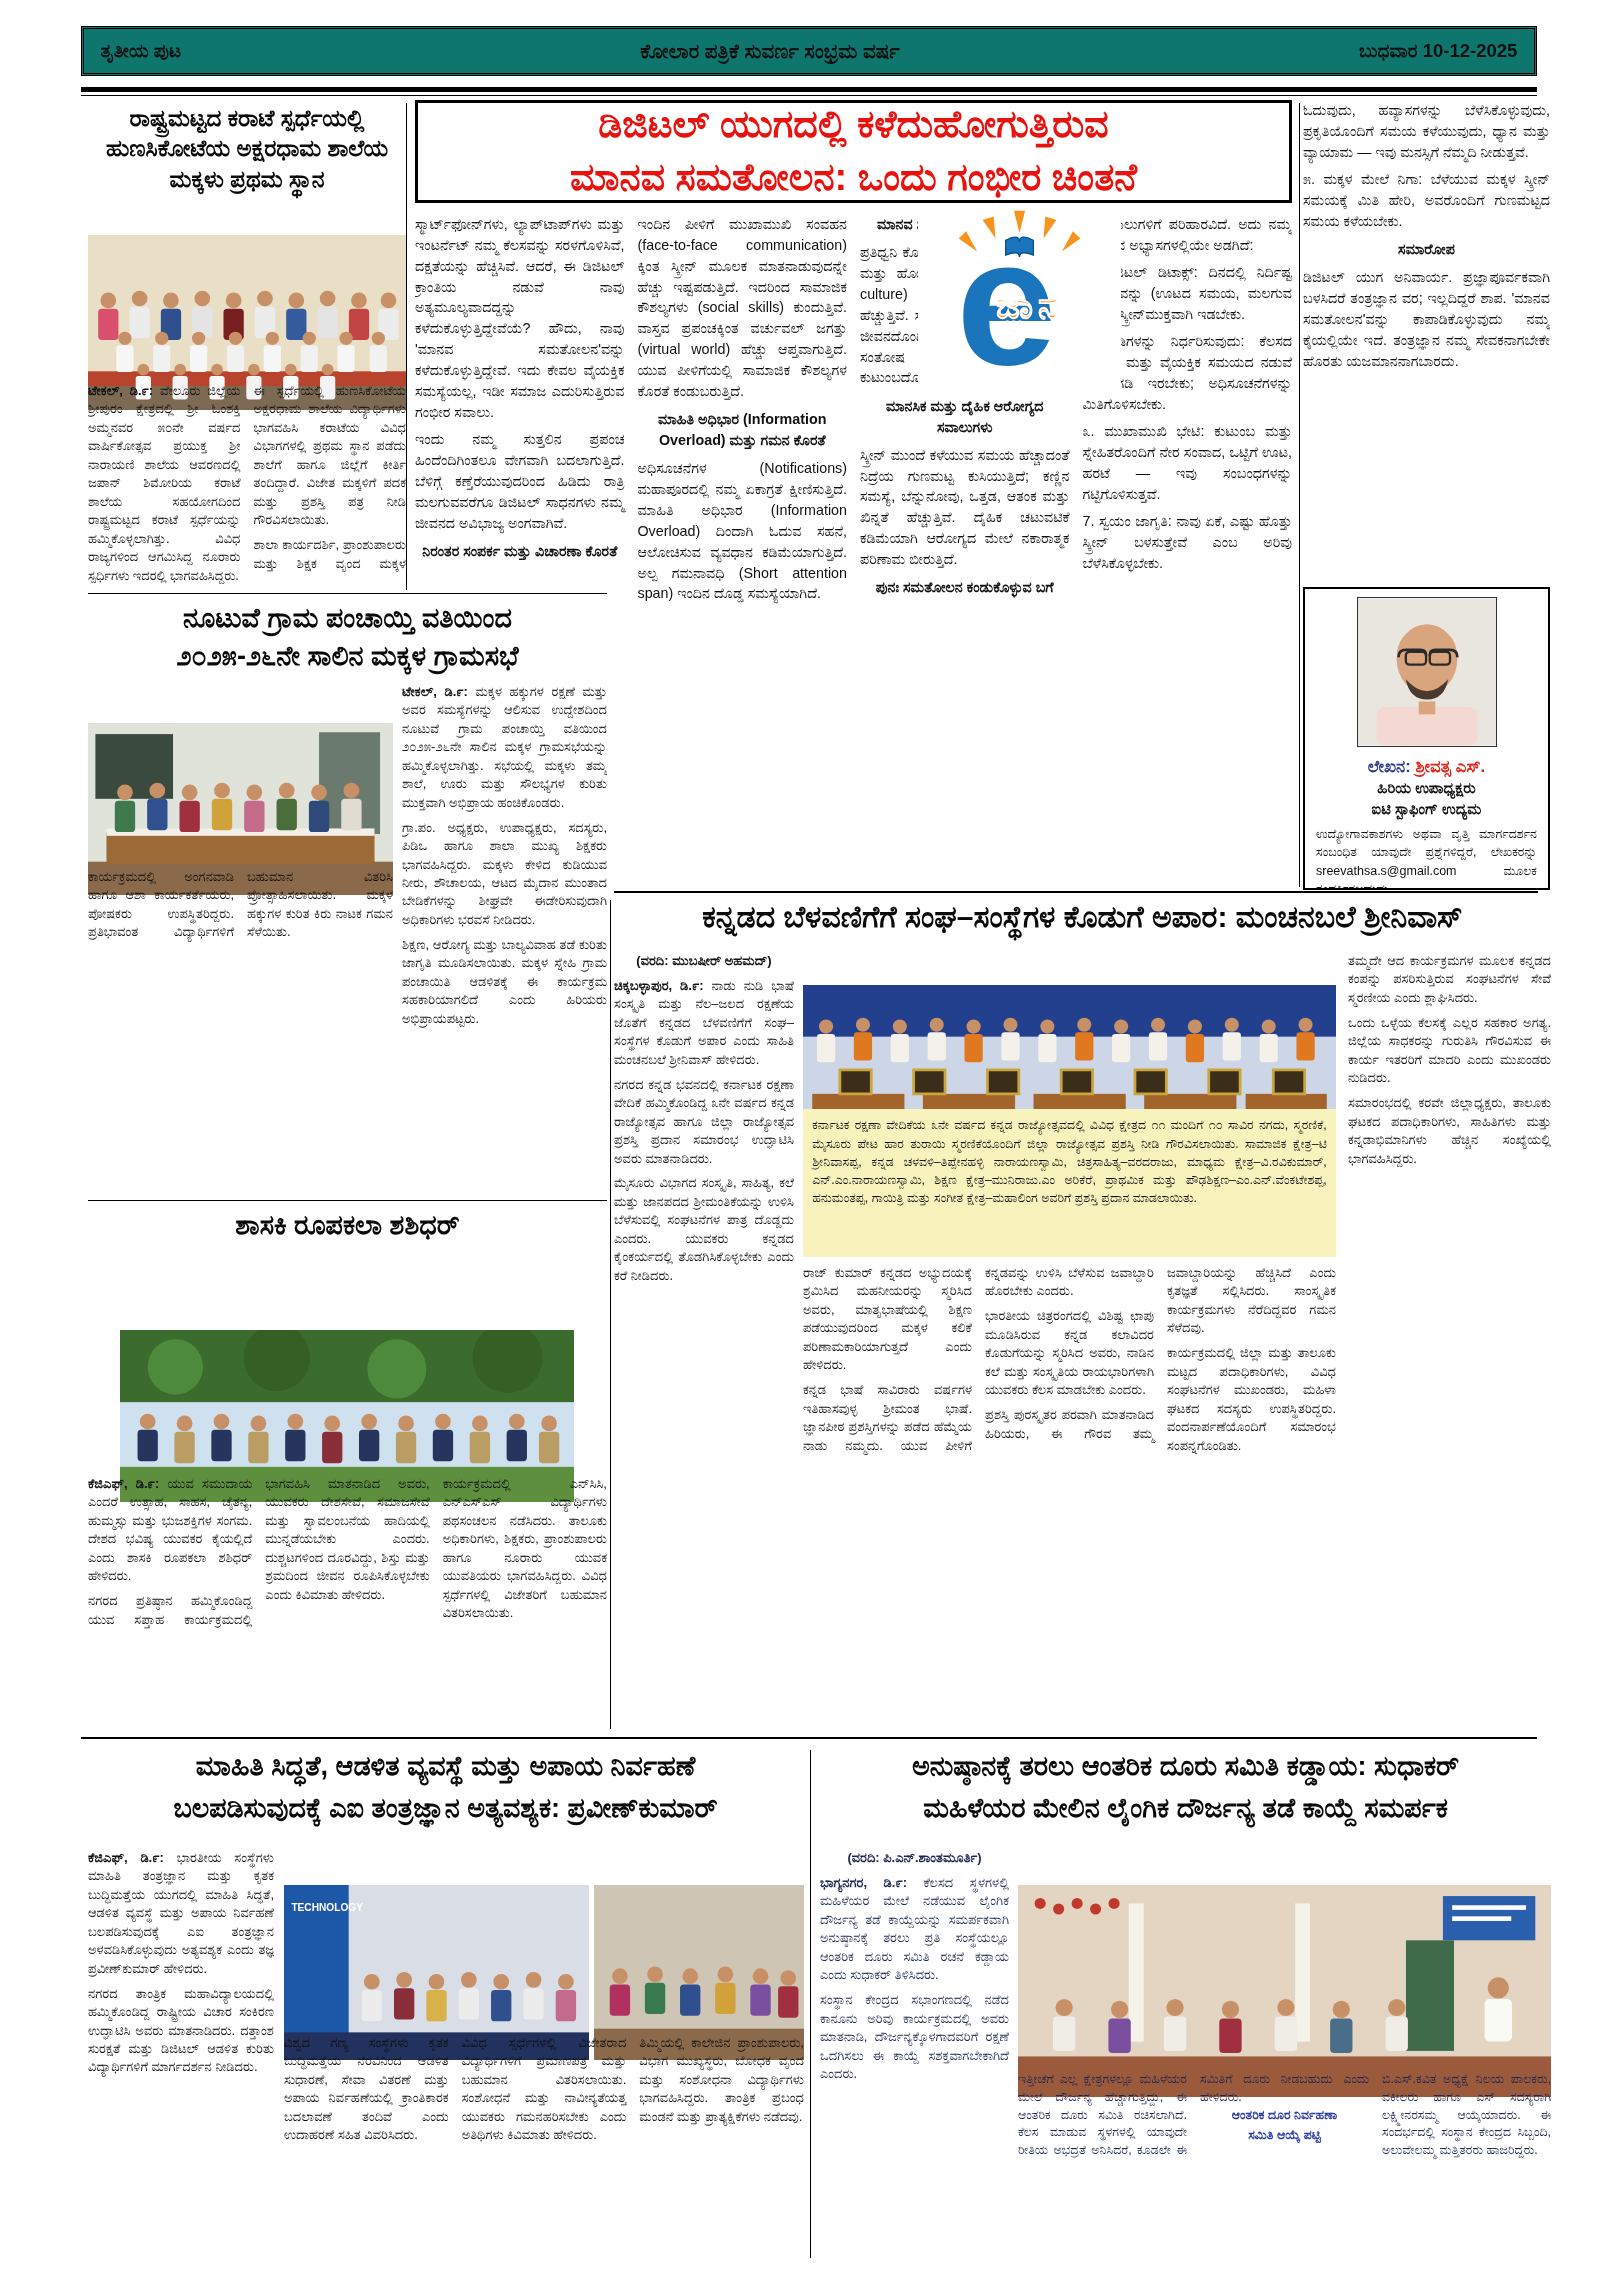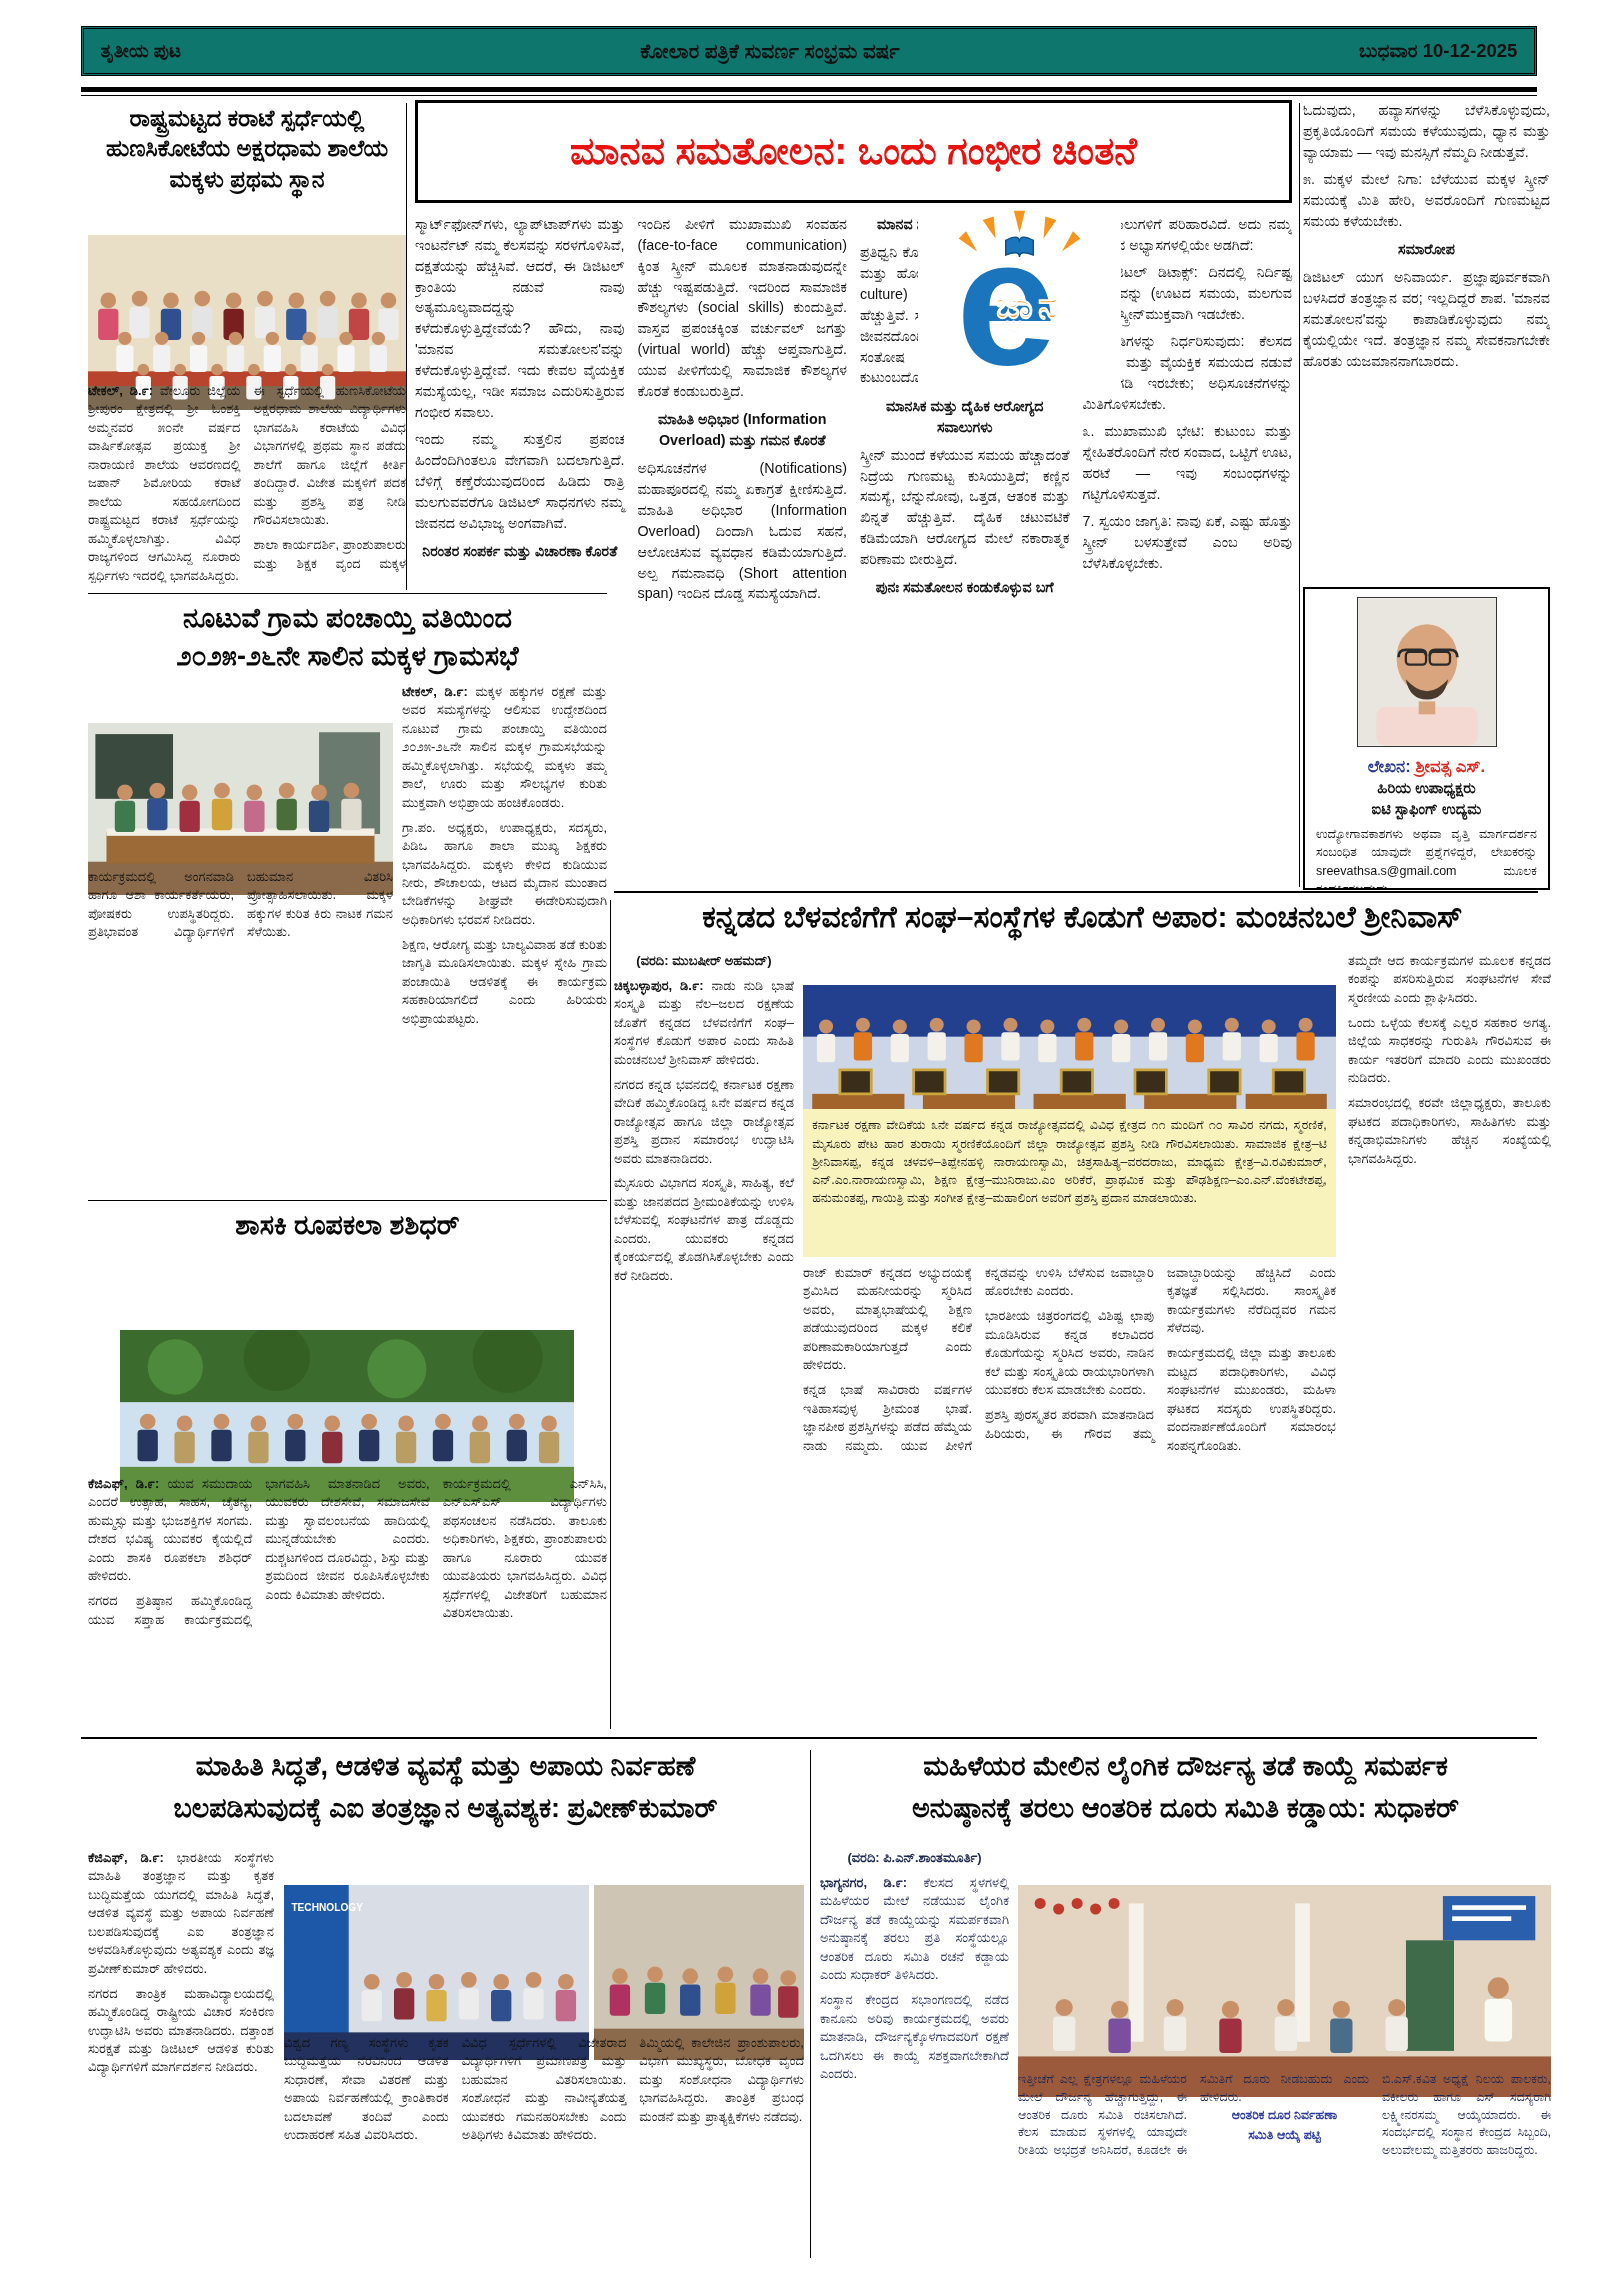--- a/index.html
+++ b/index.html
@@ -118,20 +118,21 @@
       <p><b class="dl">ಟೇಕಲ್, ಡಿ.೯:</b>
          <span>ವೇಲೂರು ಜಿಲ್ಲೆಯ ಶ್ರೀಪುರಂ ಕ್ಷೇತ್ರದಲ್ಲಿ ಶ್ರೀ ಓಂಶಕ್ತಿ ಅಮ್ಮನವರ ೫೦ನೇ ವರ್ಷದ ವಾರ್ಷಿಕೋತ್ಸವ ಪ್ರಯುಕ್ತ ಶ್ರೀ ನಾರಾಯಣಿ ಶಾಲೆಯ ಆವರಣದಲ್ಲಿ ಜಪಾನ್ ಶಿಮೋರಿಯ ಕರಾಟೆ ಶಾಲೆಯ ಸಹಯೋಗದಿಂದ ರಾಷ್ಟ್ರಮಟ್ಟದ ಕರಾಟೆ ಸ್ಪರ್ಧೆಯನ್ನು ಹಮ್ಮಿಕೊಳ್ಳಲಾಗಿತ್ತು. ವಿವಿಧ ರಾಜ್ಯಗಳಿಂದ ಆಗಮಿಸಿದ್ದ ನೂರಾರು ಸ್ಪರ್ಧಿಗಳು ಇದರಲ್ಲಿ ಭಾಗವಹಿಸಿದ್ದರು.</span></p>
       <span>
         
       <p class="para">ಈ ಸ್ಪರ್ಧೆಯಲ್ಲಿ ಹುಣಸಿಕೋಟೆಯ ಅಕ್ಷರಧಾಮ ಶಾಲೆಯ ವಿದ್ಯಾರ್ಥಿಗಳು ಭಾಗವಹಿಸಿ ಕರಾಟೆಯ ವಿವಿಧ ವಿಭಾಗಗಳಲ್ಲಿ ಪ್ರಥಮ ಸ್ಥಾನ ಪಡೆದು ಶಾಲೆಗೆ ಹಾಗೂ ಜಿಲ್ಲೆಗೆ ಕೀರ್ತಿ ತಂದಿದ್ದಾರೆ. ವಿಜೇತ ಮಕ್ಕಳಿಗೆ ಪದಕ ಮತ್ತು ಪ್ರಶಸ್ತಿ ಪತ್ರ ನೀಡಿ ಗೌರವಿಸಲಾಯಿತು.</p><p class="para">ಶಾಲಾ ಕಾರ್ಯದರ್ಶಿ, ಪ್ರಾಂಶುಪಾಲರು ಮತ್ತು ಶಿಕ್ಷಕ ವೃಂದ ಮಕ್ಕಳ ಸಾಧನೆಯನ್ನು ಶ್ಲಾಘಿಸಿ ಅಭಿನಂದಿಸಿದರು. ಮಕ್ಕಳ ಪೋಷಕರು ಹಾಗೂ ಊರಿನ ಗಣ್ಯರು ಹರ್ಷ ವ್ಯಕ್ತಪಡಿಸಿದರು. ಈ ಸಾಧನೆ ಗ್ರಾಮೀಣ ಪ್ರತಿಭೆಗಳಿಗೆ ಪ್ರೇರಣೆಯಾಗಲಿದೆ ಎಂದು ತರಬೇತುದಾರರು ತಿಳಿಸಿದರು.</p></span>
     </div>
   </div>
 
   <div class="abs" style="left:415px;top:100px;width:1135px;height:790px;">
     <div class="abs main-hl-box" style="left:0;top:0;width:877px;height:103px;">
+      <div class="main-hl">ಡಿಜಿಟಲ್ ಯುಗದಲ್ಲಿ ಕಳೆದುಹೋಗುತ್ತಿರುವ</div>
       <div class="main-hl">ಮಾನವ ಸಮತೋಲನ: ಒಂದು ಗಂಭೀರ ಚಿಂತನೆ</div>
     </div>
     <div class="abs bt cols4" style="left:0;top:114px;width:877px;height:676px;font-size:14.3px;line-height:1.46;">
 
     <p class="para">ಸ್ಮಾರ್ಟ್‌ಫೋನ್‌ಗಳು, ಲ್ಯಾಪ್‌ಟಾಪ್‌ಗಳು ಮತ್ತು ಇಂಟರ್ನೆಟ್ ನಮ್ಮ ಕೆಲಸವನ್ನು ಸರಳಗೊಳಿಸಿವೆ, ದಕ್ಷತೆಯನ್ನು ಹೆಚ್ಚಿಸಿವೆ. ಆದರೆ, ಈ ಡಿಜಿಟಲ್ ಕ್ರಾಂತಿಯ ನಡುವೆ ನಾವು ಅತ್ಯಮೂಲ್ಯವಾದದ್ದನ್ನು ಕಳೆದುಕೊಳ್ಳುತ್ತಿದ್ದೇವೆಯೆ? ಹೌದು, ನಾವು 'ಮಾನವ ಸಮತೋಲನ'ವನ್ನು ಕಳೆದುಕೊಳ್ಳುತ್ತಿದ್ದೇವೆ. ಇದು ಕೇವಲ ವೈಯಕ್ತಿಕ ಸಮಸ್ಯೆಯಲ್ಲ, ಇಡೀ ಸಮಾಜ ಎದುರಿಸುತ್ತಿರುವ ಗಂಭೀರ ಸವಾಲು.</p>
         <p class="para">ಇಂದು ನಮ್ಮ ಸುತ್ತಲಿನ ಪ್ರಪಂಚ ಹಿಂದೆಂದಿಗಿಂತಲೂ ವೇಗವಾಗಿ ಬದಲಾಗುತ್ತಿದೆ. ಬೆಳಿಗ್ಗೆ ಕಣ್ತೆರೆಯುವುದರಿಂದ ಹಿಡಿದು ರಾತ್ರಿ ಮಲಗುವವರೆಗೂ ಡಿಜಿಟಲ್ ಸಾಧನಗಳು ನಮ್ಮ ಜೀವನದ ಅವಿಭಾಜ್ಯ ಅಂಗವಾಗಿವೆ.</p>
         <p class="sub">ನಿರಂತರ ಸಂಪರ್ಕ ಮತ್ತು ವಿಚಾರಣಾ ಕೊರತೆ</p>
         <p class="para">ಇಂದಿನ ಪೀಳಿಗೆ ಮುಖಾಮುಖಿ ಸಂವಹನ (face-to-face communication) ಕ್ಕಿಂತ ಸ್ಕ್ರೀನ್ ಮೂಲಕ ಮಾತನಾಡುವುದನ್ನೇ ಹೆಚ್ಚು ಇಷ್ಟಪಡುತ್ತಿದೆ. ಇದರಿಂದ ಸಾಮಾಜಿಕ ಕೌಶಲ್ಯಗಳು (social skills) ಕುಂದುತ್ತಿವೆ. ವಾಸ್ತವ ಪ್ರಪಂಚಕ್ಕಿಂತ ವರ್ಚುವಲ್ ಜಗತ್ತು (virtual world) ಹೆಚ್ಚು ಆಪ್ತವಾಗುತ್ತಿದೆ. ಯುವ ಪೀಳಿಗೆಯಲ್ಲಿ ಸಾಮಾಜಿಕ ಕೌಶಲ್ಯಗಳ ಕೊರತೆ ಕಂಡುಬರುತ್ತಿದೆ.</p>
         <p class="sub">ಮಾಹಿತಿ ಅಧಿಭಾರ (Information Overload) ಮತ್ತು ಗಮನ ಕೊರತೆ</p>
         <p class="para">ಅಧಿಸೂಚನೆಗಳ (Notifications) ಮಹಾಪೂರದಲ್ಲಿ ನಮ್ಮ ಏಕಾಗ್ರತೆ ಕ್ಷೀಣಿಸುತ್ತಿದೆ. ಮಾಹಿತಿ ಅಧಿಭಾರ (Information Overload) ದಿಂದಾಗಿ ಓದುವ ಸಹನೆ, ಆಲೋಚಿಸುವ ವ್ಯವಧಾನ ಕಡಿಮೆಯಾಗುತ್ತಿದೆ. ಅಲ್ಪ ಗಮನಾವಧಿ (Short attention span) ಇಂದಿನ ದೊಡ್ಡ ಸಮಸ್ಯೆಯಾಗಿದೆ.</p>
@@ -368,22 +369,22 @@
     <div class="abs bt cols3" style="left:196px;top:288px;width:520px;height:227px;font-size:13px;">
 
     <p class="para">ವಿಶ್ವದ ಗಣ್ಯ ಸಂಸ್ಥೆಗಳು ಕೃತಕ ಬುದ್ಧಿಮತ್ತೆಯ ನೆರವಿನಿಂದ ಆಡಳಿತ ಸುಧಾರಣೆ, ಸೇವಾ ವಿತರಣೆ ಮತ್ತು ಅಪಾಯ ನಿರ್ವಹಣೆಯಲ್ಲಿ ಕ್ರಾಂತಿಕಾರಕ ಬದಲಾವಣೆ ತಂದಿವೆ ಎಂದು ಉದಾಹರಣೆ ಸಹಿತ ವಿವರಿಸಿದರು.</p>
         <p class="para">ವಿವಿಧ ಸ್ಪರ್ಧೆಗಳಲ್ಲಿ ವಿಜೇತರಾದ ವಿದ್ಯಾರ್ಥಿಗಳಿಗೆ ಪ್ರಮಾಣಪತ್ರ ಮತ್ತು ಬಹುಮಾನ ವಿತರಿಸಲಾಯಿತು. ಸಂಶೋಧನೆ ಮತ್ತು ನಾವೀನ್ಯತೆಯತ್ತ ಯುವಕರು ಗಮನಹರಿಸಬೇಕು ಎಂದು ಅತಿಥಿಗಳು ಕಿವಿಮಾತು ಹೇಳಿದರು.</p>
         <p class="para">ತಿಮ್ಮಿಯಲ್ಲಿ ಕಾಲೇಜಿನ ಪ್ರಾಂಶುಪಾಲರು, ವಿಭಾಗ ಮುಖ್ಯಸ್ಥರು, ಬೋಧಕ ವೃಂದ ಮತ್ತು ಸಂಶೋಧನಾ ವಿದ್ಯಾರ್ಥಿಗಳು ಭಾಗವಹಿಸಿದ್ದರು. ತಾಂತ್ರಿಕ ಪ್ರಬಂಧ ಮಂಡನೆ ಮತ್ತು ಪ್ರಾತ್ಯಕ್ಷಿಕೆಗಳು ನಡೆದವು.</p>
       </div>
   </div>
 
   <div class="abs" style="left:820px;top:1746px;width:731px;height:515px;">
     <div class="hl hl4">
+      <div>ಅನುಷ್ಠಾನಕ್ಕೆ ತರಲು ಆಂತರಿಕ ದೂರು ಸಮಿತಿ ಕಡ್ಡಾಯ: ಸುಧಾಕರ್</div>
       <div>ಮಹಿಳೆಯರ ಮೇಲಿನ ಲೈಂಗಿಕ ದೌರ್ಜನ್ಯ ತಡೆ ಕಾಯ್ದೆ ಸಮರ್ಪಕ</div>
-      <div>ಅನುಷ್ಠಾನಕ್ಕೆ ತರಲು ಆಂತರಿಕ ದೂರು ಸಮಿತಿ ಕಡ್ಡಾಯ: ಸುಧಾಕರ್</div>
     </div>
     <div class="abs bt posh-body" style="left:0;top:103px;width:189px;height:412px;font-size:13px;">
       <p class="byline">(ವರದಿ: ಪಿ.ಎನ್.ಶಾಂತಮೂರ್ತಿ)</p>
       <p><b class="dl">ಭಾಗ್ಯನಗರ, ಡಿ.೯:</b>
          <span>ಕೆಲಸದ ಸ್ಥಳಗಳಲ್ಲಿ ಮಹಿಳೆಯರ ಮೇಲೆ ನಡೆಯುವ ಲೈಂಗಿಕ ದೌರ್ಜನ್ಯ ತಡೆ ಕಾಯ್ದೆಯನ್ನು ಸಮರ್ಪಕವಾಗಿ ಅನುಷ್ಠಾನಕ್ಕೆ ತರಲು ಪ್ರತಿ ಸಂಸ್ಥೆಯಲ್ಲೂ ಆಂತರಿಕ ದೂರು ಸಮಿತಿ ರಚನೆ ಕಡ್ಡಾಯ ಎಂದು ಸುಧಾಕರ್ ತಿಳಿಸಿದರು.</span></p>
       <span>
         
       <p class="para">ಸಂಸ್ಥಾನ ಕೇಂದ್ರದ ಸಭಾಂಗಣದಲ್ಲಿ ನಡೆದ ಕಾನೂನು ಅರಿವು ಕಾರ್ಯಕ್ರಮದಲ್ಲಿ ಅವರು ಮಾತನಾಡಿ, ದೌರ್ಜನ್ಯಕ್ಕೊಳಗಾದವರಿಗೆ ರಕ್ಷಣೆ ಒದಗಿಸಲು ಈ ಕಾಯ್ದೆ ಸಶಕ್ತವಾಗಬೇಕಾಗಿದೆ ಎಂದರು.</p></span>
     </div>
     <div class="abs phwrap" style="left:198px;top:103px;width:533px;height:212px;">

